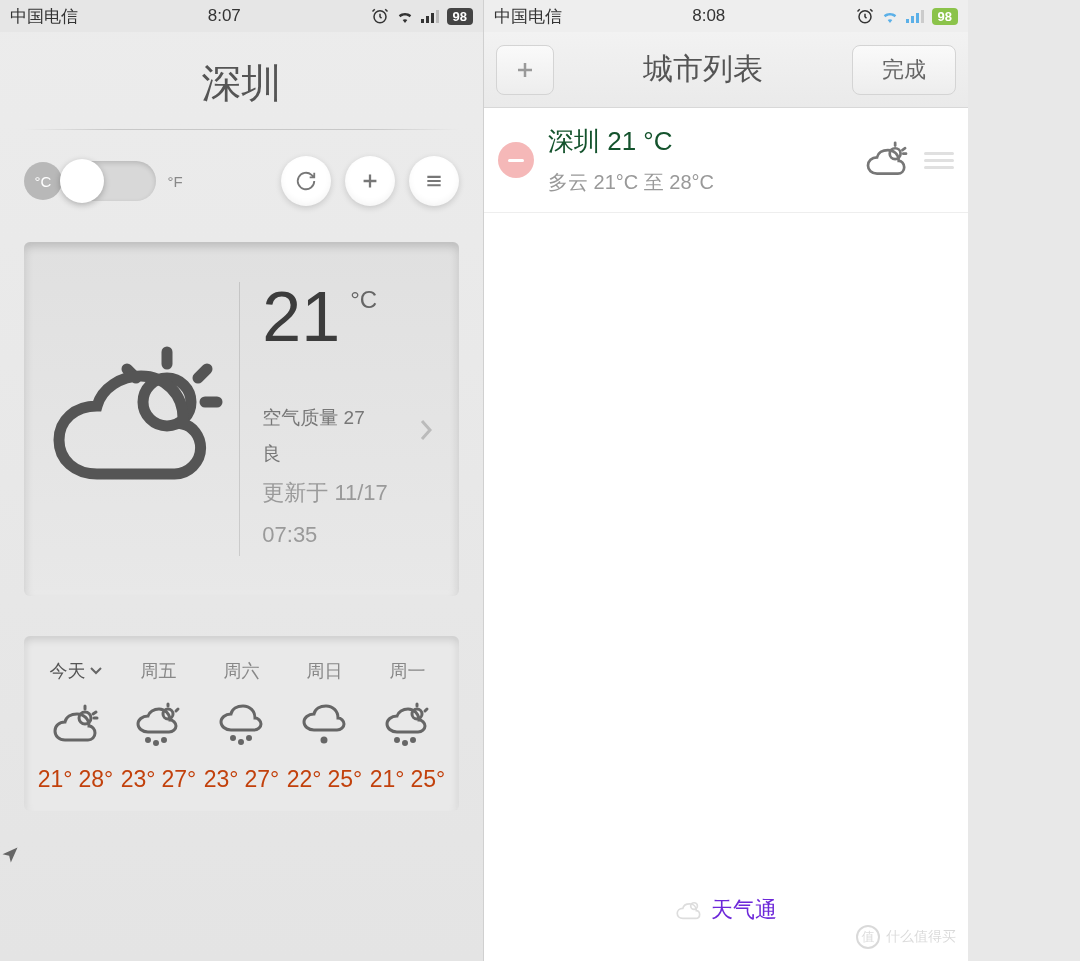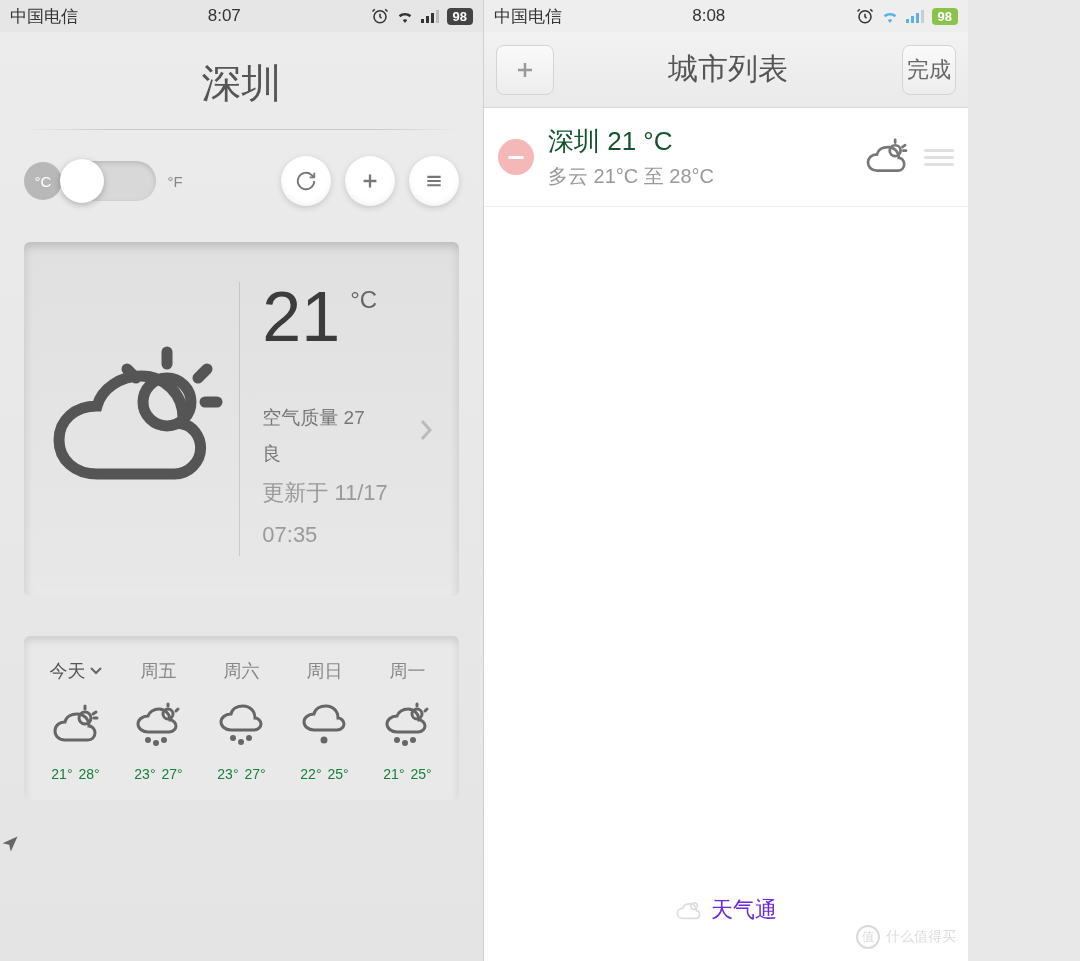--- a/index.html
+++ b/index.html
@@ -168,21 +168,21 @@
 }
 .forecast-day .day-label {
   display: flex;
   align-items: center;
   justify-content: center;
   gap: 4px;
   height: 26px;
 }
 .forecast-day.today .day-label { color: #555; font-weight: 500; }
 .forecast-day .fc-icon { height: 58px; display: flex; align-items: center; justify-content: center; margin: 12px 0; }
-.forecast-day .temps { font-size: 14px; color: #15803d; }
+.forecast-day .temps { font-size: 23px; color: #c2410c; }
 .forecast-day .temps .hi { margin-left: 6px; }
 
 .footer-arrow {
   text-align: center;
   padding: 24px 0;
   color: #777;
 }
 
 
 .header-r {
@@ -203,21 +203,21 @@
   width: 58px; height: 50px;
   background: linear-gradient(180deg, #fafafa, #ededed);
   border: 1px solid #d4d4d4;
   border-radius: 8px;
   display: flex; align-items: center; justify-content: center;
   color: #888;
   font-size: 20px;
 }
 .done-btn {
   height: 50px;
-  padding: 0 4px;
+  padding: 0 29px;
   background: linear-gradient(180deg, #fafafa, #ededed);
   border: 1px solid #d4d4d4;
   border-radius: 8px;
   display: flex; align-items: center; justify-content: center;
   color: #666;
   font-size: 22px;
 }
 
 .city-row {
   display: flex;
@@ -233,21 +233,21 @@
   display: flex; align-items: center; justify-content: center;
 }
 .delete-btn::before {
   content: "";
   width: 16px; height: 3px;
   background: #fff;
   border-radius: 2px;
 }
 .city-row-text { flex: 1; }
 .city-row-title { font-size: 26px; color: #14532d; }
-.city-row-sub { font-size: 20px; color: #999; margin-top: 4px; }
+.city-row-sub { font-size: 20px; color: #999; margin-top: 10px; }
 .city-row-icon { color: #888; }
 .drag-handle {
   width: 30px;
   display: flex; flex-direction: column; gap: 4px;
 }
 .drag-handle span {
   height: 3px; background: #e0e0e0; border-radius: 2px;
 }
 
 .brand-footer {

